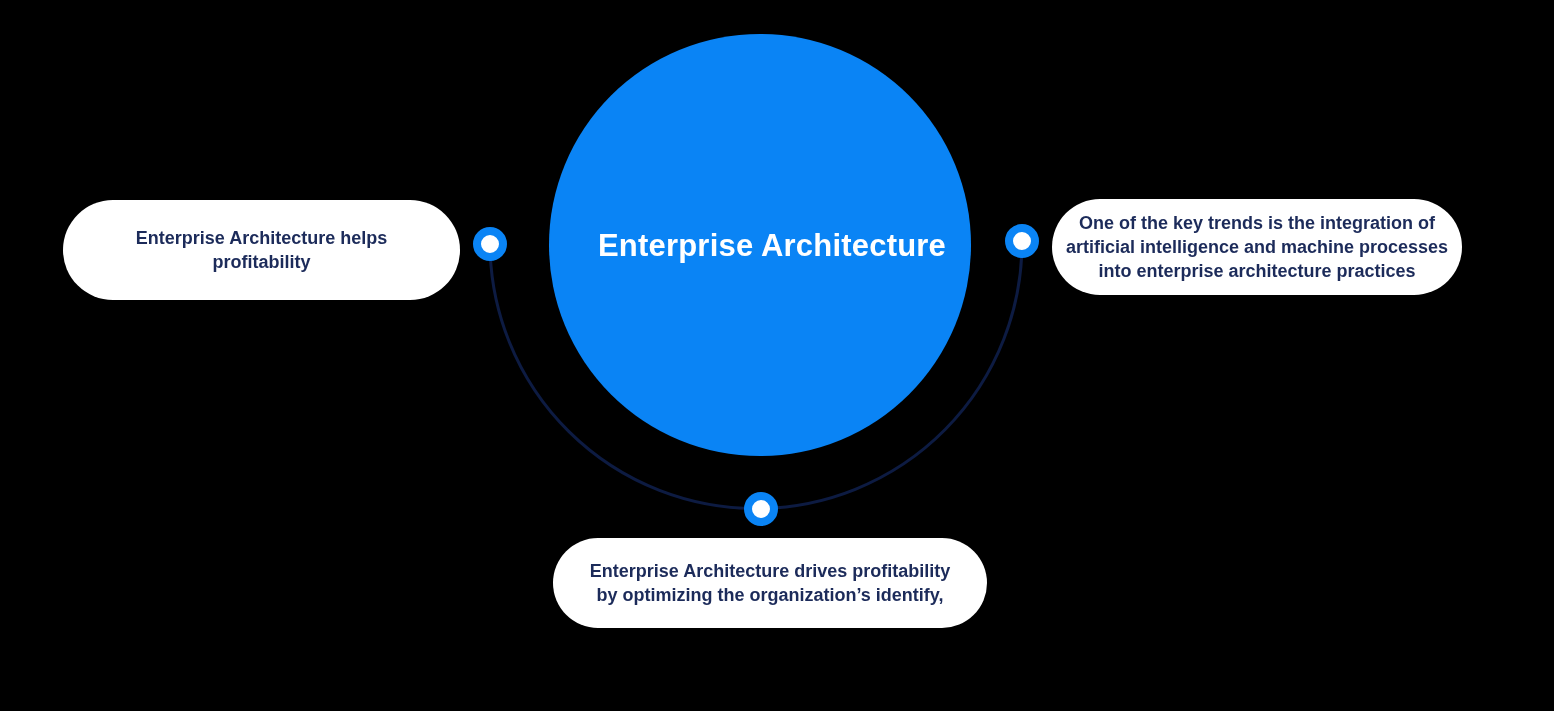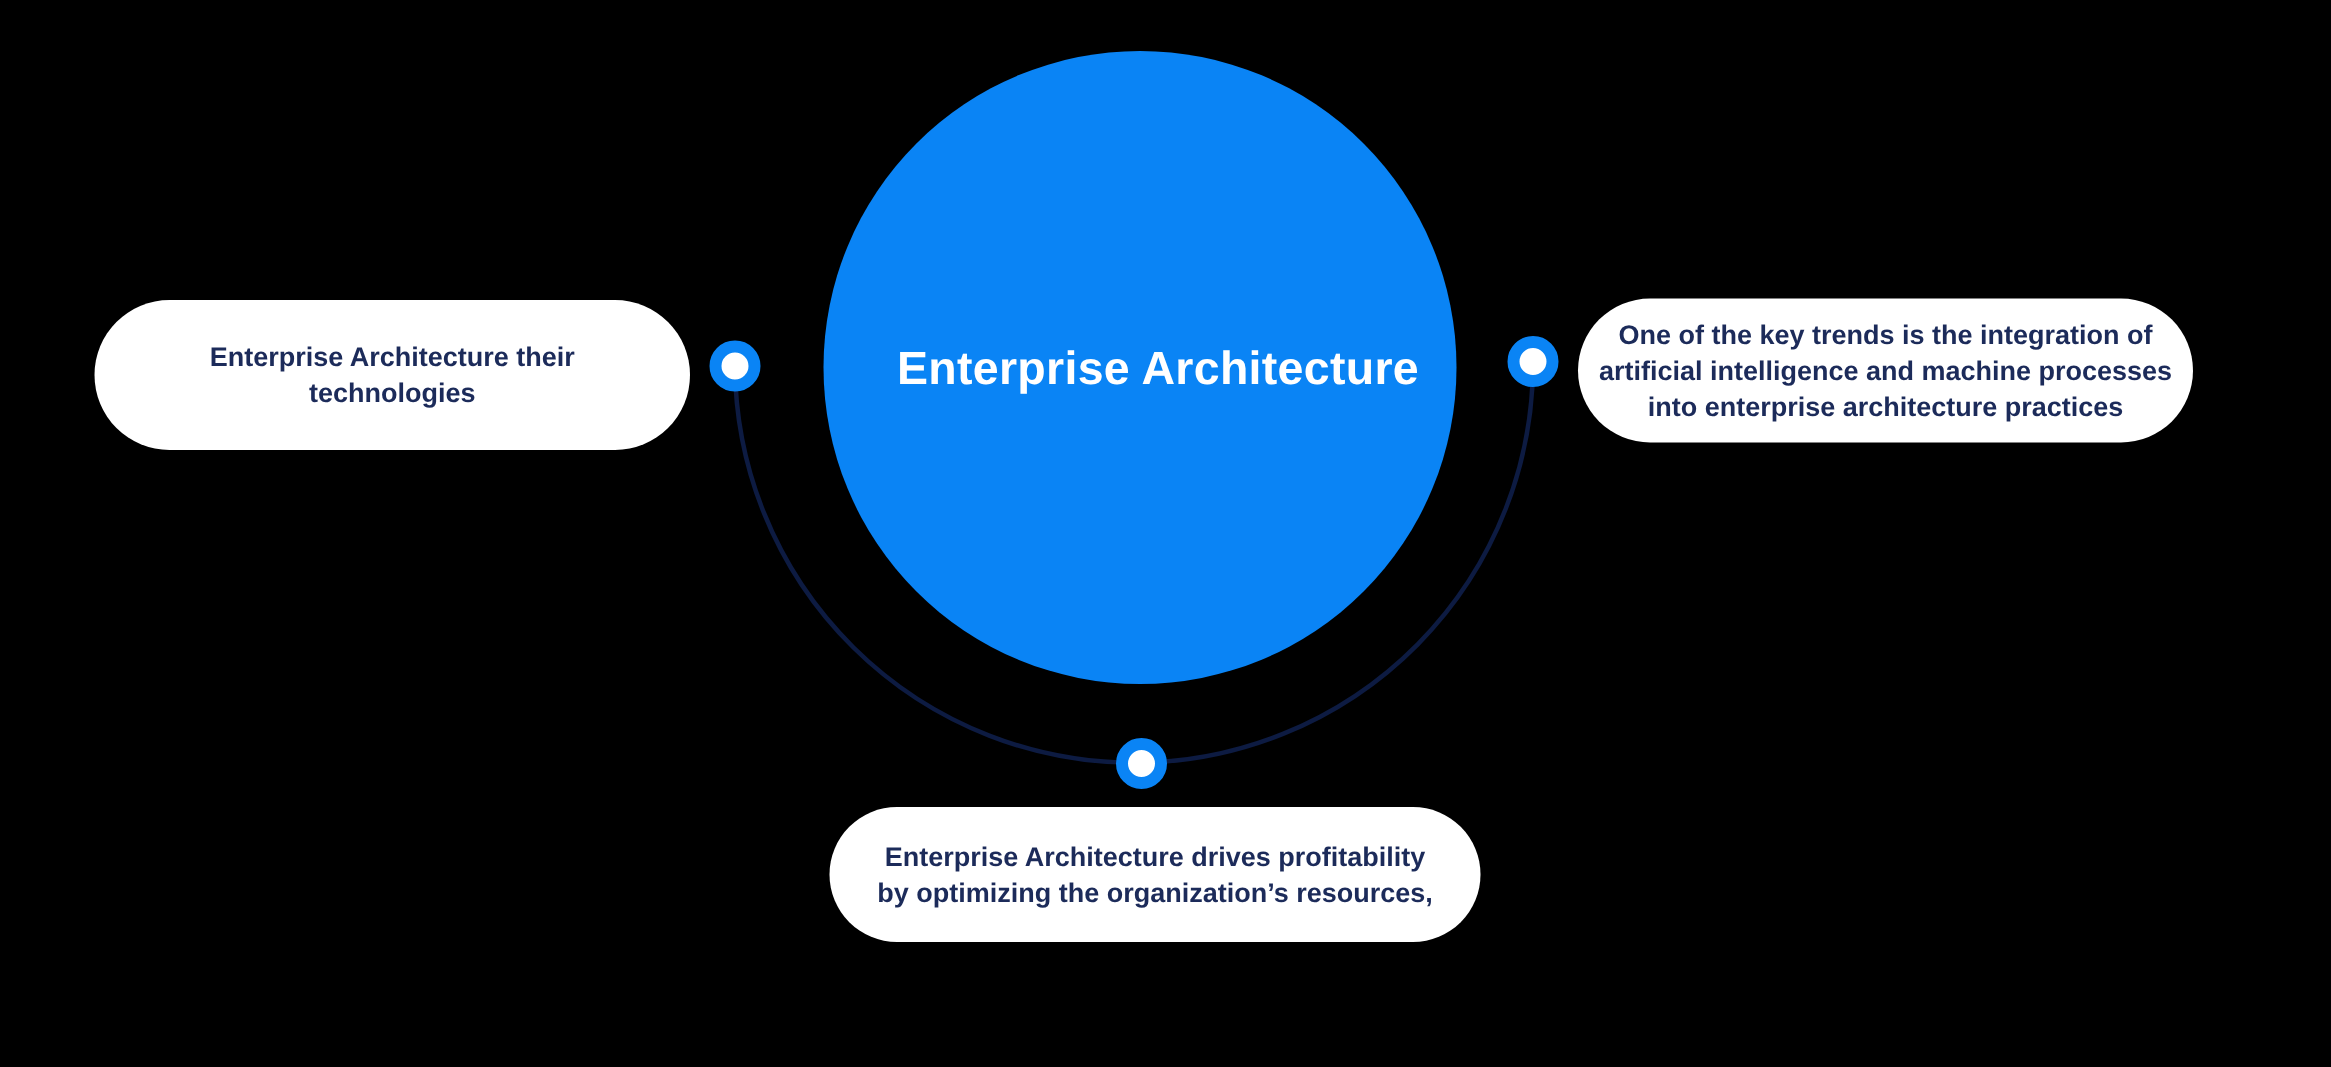--- a/index.html
+++ b/index.html
@@ -85,32 +85,32 @@
     <path d="M 490 244 A 266 266 0 0 0 1022 241" fill="none" stroke-width="3" stroke="#0d1b42"></path>
   </svg>
 
   <div class="center-circle">
     <div class="center-title">
       <div>Enterprise Architecture</div>
     </div>
   </div>
 
   <div class="node node-left">
-    <div class="line">Enterprise Architecture their</div>
-    <div class="line">technologies</div>
+    <div class="line">Enterprise Architecture helps</div>
+    <div class="line">profitability</div>
   </div>
 
   <div class="node node-right">
     <div class="line">One of the key trends is the integration of</div>
     <div class="line">artificial intelligence and machine processes</div>
     <div class="line">into enterprise architecture practices</div>
   </div>
 
   <div class="node node-bottom">
     <div class="line">Enterprise Architecture drives profitability</div>
-    <div class="line">by optimizing the organization’s resources,</div>
+    <div class="line">by optimizing the organization’s identify,</div>
   </div>
 
   <div class="dot dot-left"></div>
   <div class="dot dot-right"></div>
   <div class="dot dot-bottom"></div>
 
 </div>
 
 </body></html>

